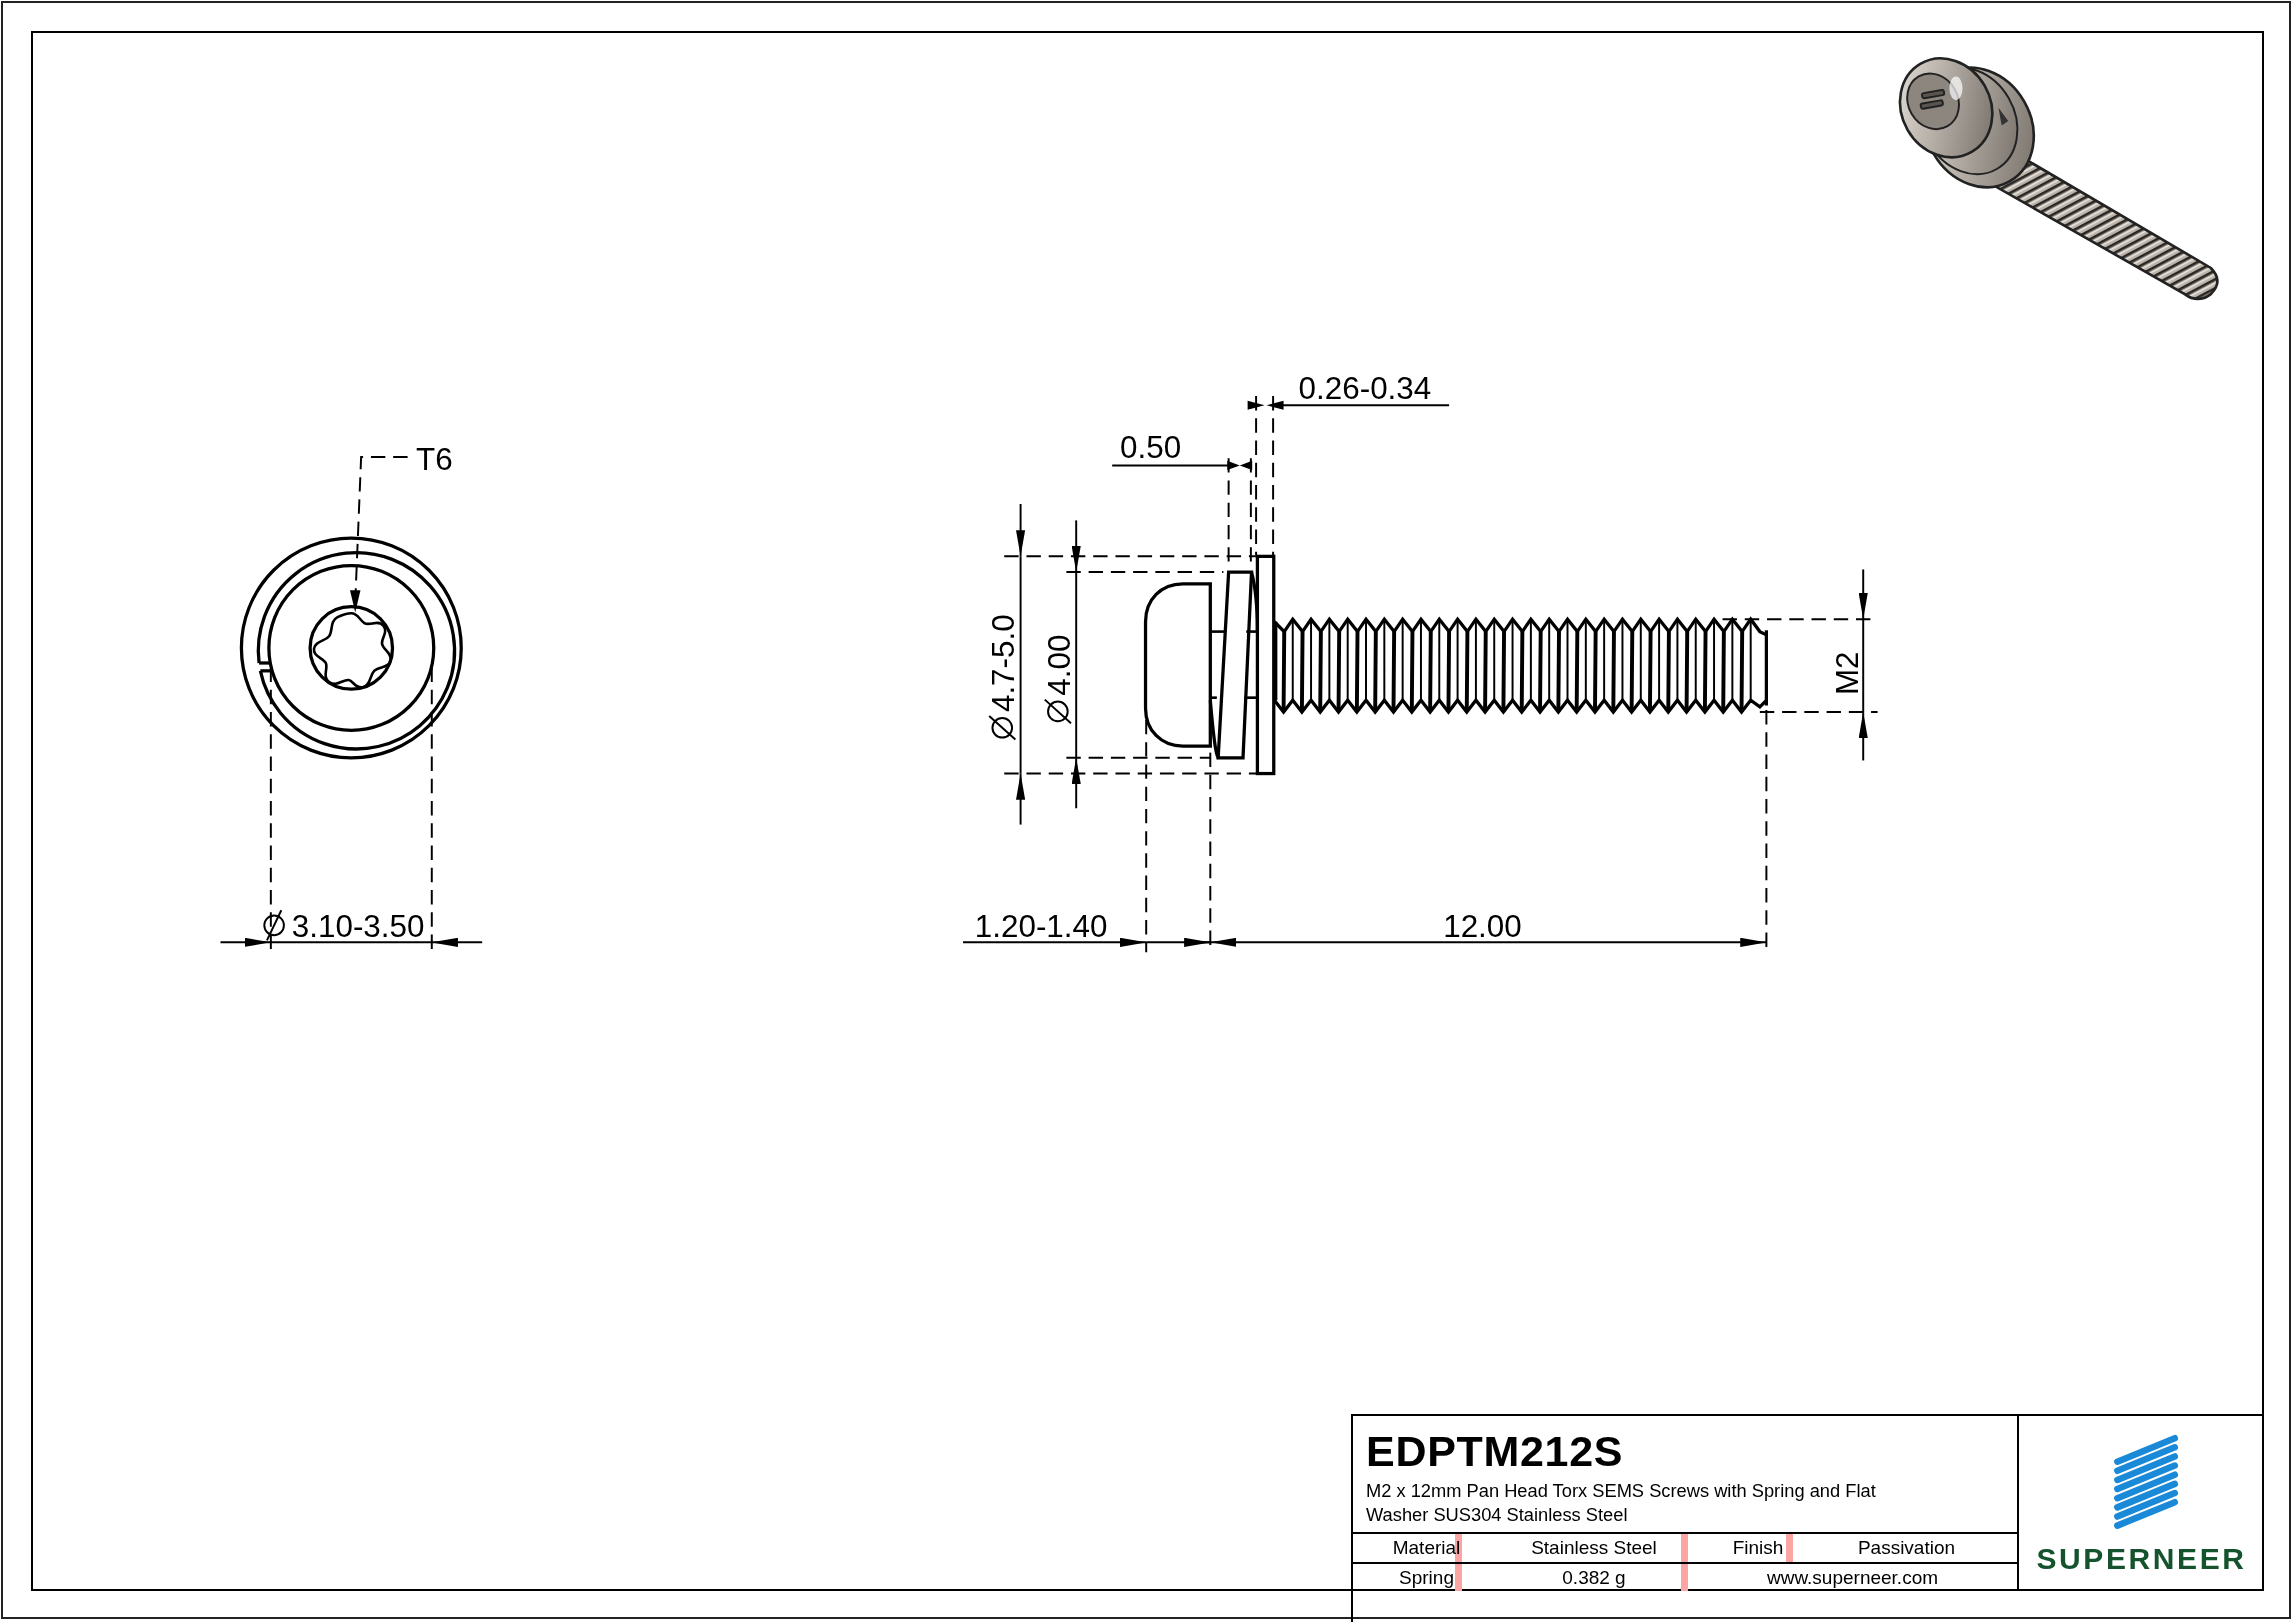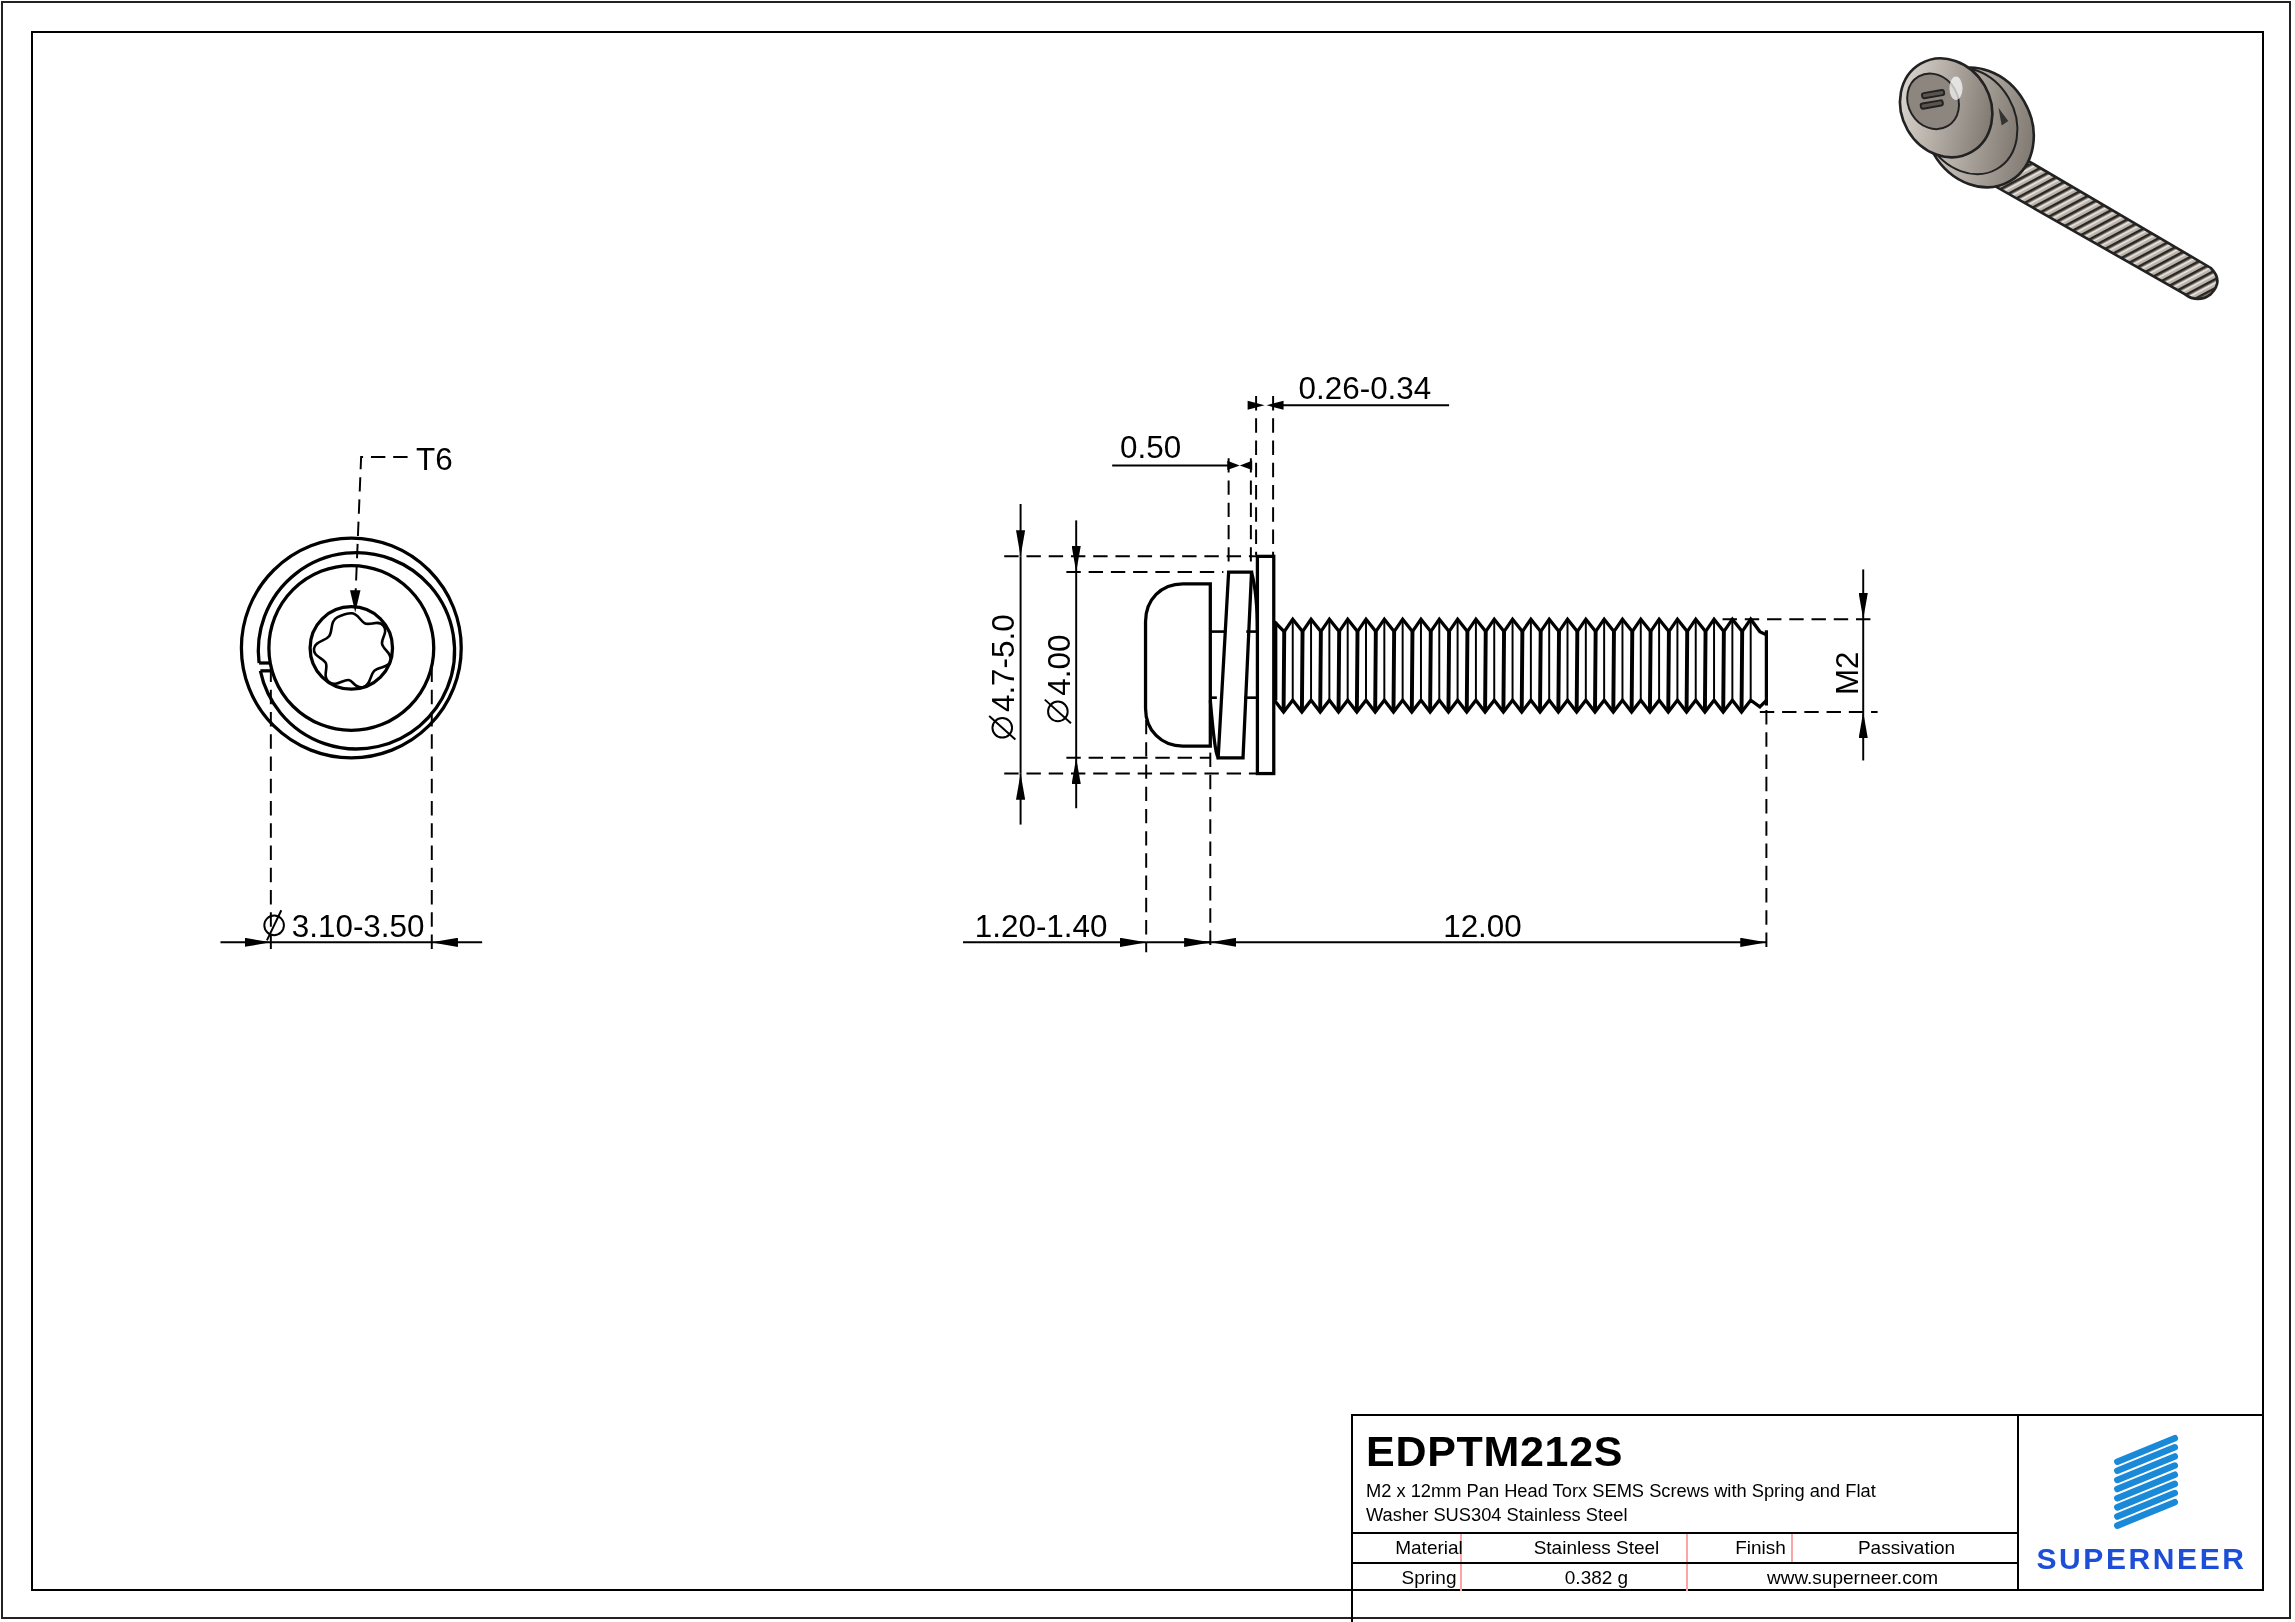--- a/index.html
+++ b/index.html
@@ -10,24 +10,24 @@
   .dimtext { font-family:"Liberation Sans", sans-serif; font-size:48px; fill:#000; }
   .title-block { position:absolute; left:1351px; top:1414px; width:913px; height:210px; border-top:2px solid #000; border-left:2px solid #000; box-sizing:border-box; }
   .tb-main { position:absolute; left:0; top:0; width:666px; height:175px; border-right:2px solid #000; box-sizing:border-box; }
   .tb-code { position:absolute; left:13px; top:10.5px; font-size:43px; font-weight:bold; letter-spacing:0.7px; }
   .tb-desc { position:absolute; left:13px; top:63px; font-size:18.3px; line-height:23.6px; width:641px; }
   .tb-table { position:absolute; left:0; top:116px; width:664px; height:59px; border-top:2px solid #000; box-sizing:border-box; }
   .tb-row { position:absolute; left:0; width:100%; height:29.4px; box-sizing:border-box; }
   .tb-row.r1 { top:0; border-bottom:2px solid #000; height:30px; }
   .tb-row.r2 { top:30px; height:27px; }
   .cell { position:absolute; top:0; height:100%; display:flex; align-items:center; justify-content:center; font-size:19px; box-sizing:border-box; }
-  .cell.bl { border-right:2px solid #fca5a5;padding-left:45px; }
+  .cell.bl { border-right:7px solid #fca5a5;padding-left:45px; }
   .cell.link { color:#000000; }
   .tb-logo { position:absolute; left:666px; top:0; width:245px; height:175px; }
-  .logo-text { position:absolute; left:0; width:100%; top:126px; text-align:center; font-size:30px; font-weight:bold; color:#1d4ed8; letter-spacing:2.6px; }
+  .logo-text { position:absolute; left:0; width:100%; top:126px; text-align:center; font-size:30px; font-weight:bold; color:#14532d; letter-spacing:2.6px; }
   .render3d { position:absolute; left:1871px; top:52px; }
 </style>
 </head>
 <body>
 
 <div class="outer-frame"></div>
 <div class="inner-frame"></div>
 
 <svg class="drawing" width="2295" height="1623" viewBox="0 0 3508 2480">
   <defs>

